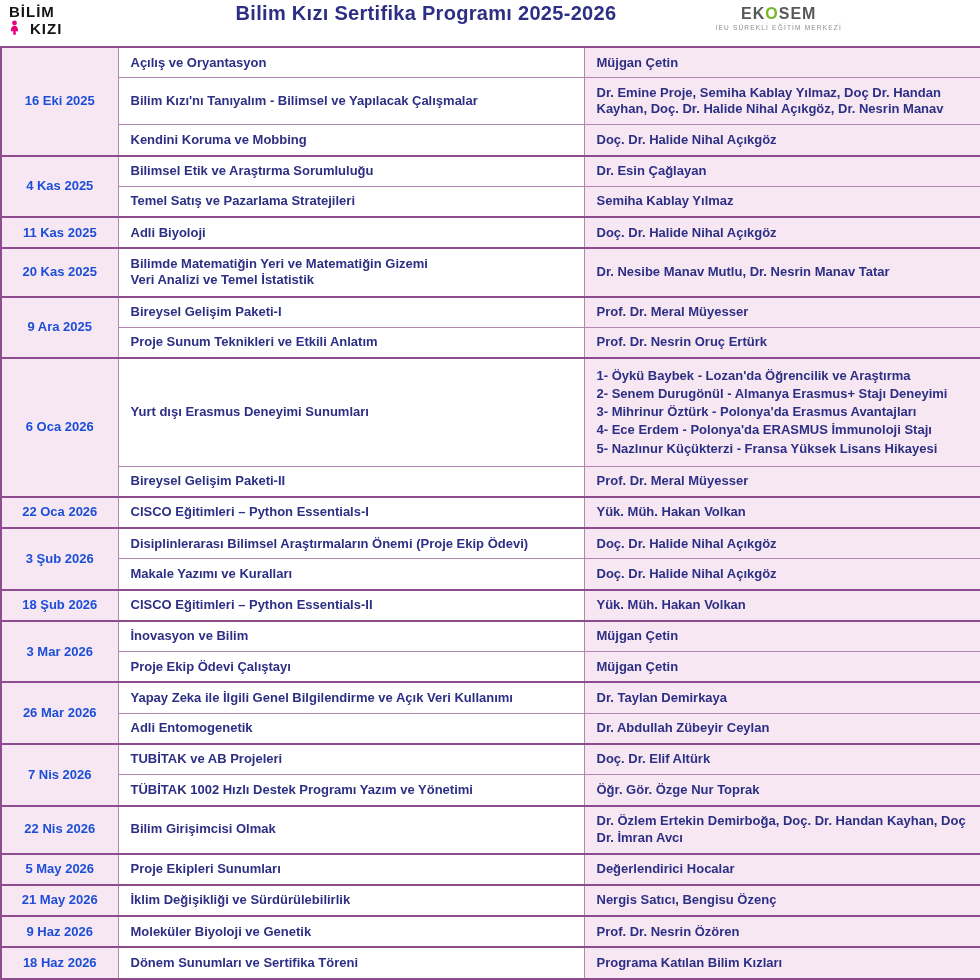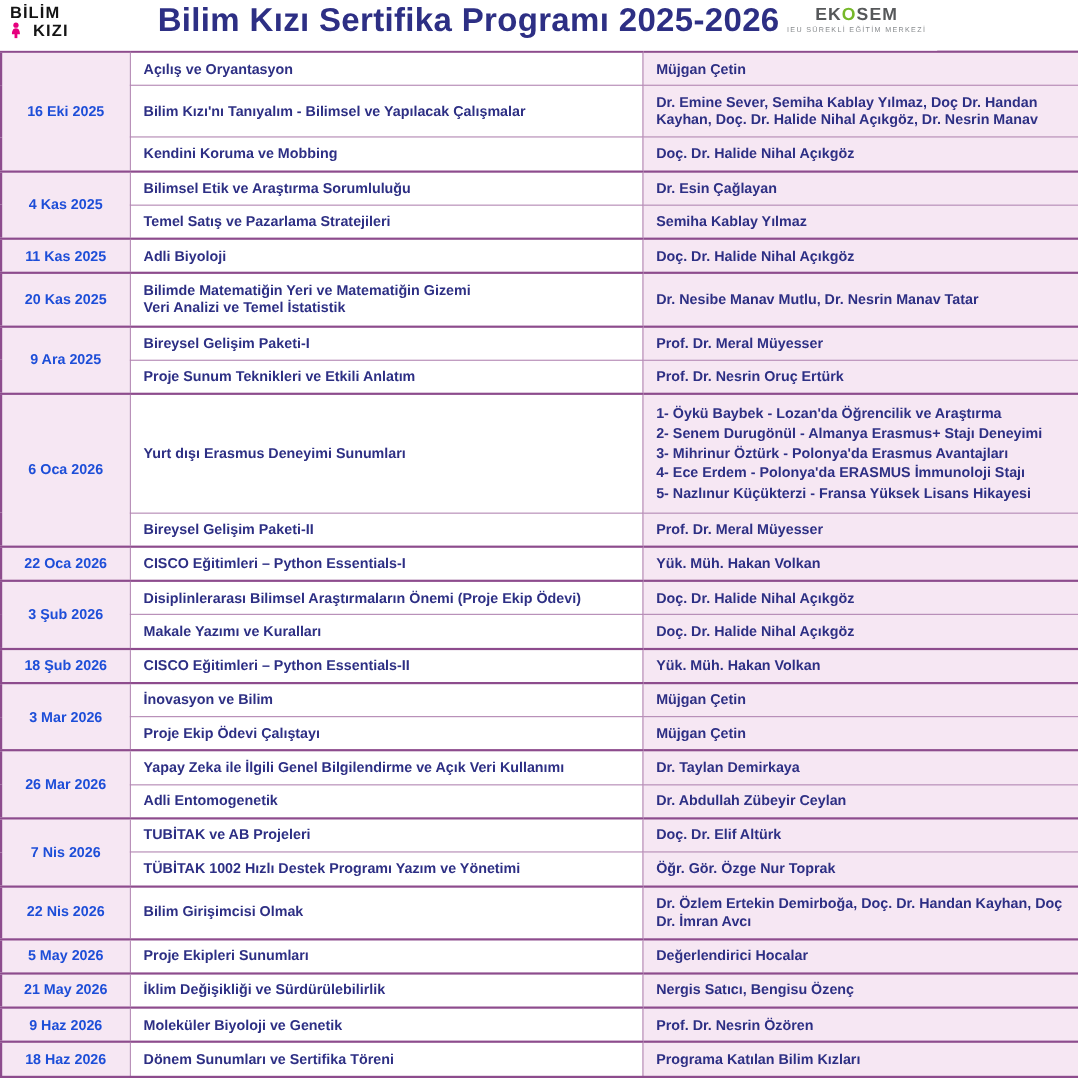--- a/index.html
+++ b/index.html
@@ -1,21 +1,21 @@
 <!DOCTYPE html>
 <html><head>
 <meta charset="utf-8">
 <style>
   html,body{margin:0;padding:0;background:#ffffff;font-family:"Liberation Sans",sans-serif;}
   body{width:980px;height:980px;overflow:hidden;}
 
   
   .header{position:relative;width:852px;height:46px;background:#ffffff;}
   .page-title{position:absolute;left:0;right:0;top:2px;text-align:center;
-    font-size:30px;font-weight:bold;color:#2d2f84;letter-spacing:.3px;}
+    font-size:20px;font-weight:bold;color:#2d2f84;letter-spacing:.3px;}
   .logo-bk{position:absolute;left:9px;top:4px;display:flex;flex-direction:column;
     font-weight:bold;color:#141414;font-size:15px;line-height:1.05;letter-spacing:1px;}
   .logo-bk .row2{display:flex;align-items:center;gap:10px;}
   .logo-eko{position:absolute;right:10px;top:6px;text-align:center;line-height:1;}
   .eko-word{font-size:16px;font-weight:bold;color:#56585a;letter-spacing:1px;}
   .eko-o{color:#76b82a;}
   .eko-sub{font-size:6.5px;color:#8a8d90;letter-spacing:1.2px;margin-top:3px;}
 
   
   table.schedule{width:980px;height:934px;border-collapse:collapse;table-layout:fixed;
@@ -62,21 +62,21 @@
     </colgroup>
 
   <tbody>
       <tr class="group-start">
     <td class="date" rowspan="3">16 Eki 2025</td>
     <td class="topic">Açılış ve Oryantasyon</td>
     <td class="speaker">Müjgan Çetin</td>
   </tr>
   <tr>
     <td class="topic">Bilim Kızı'nı Tanıyalım - Bilimsel ve Yapılacak Çalışmalar</td>
-    <td class="speaker">Dr. Emine Sever, Semiha Kablay Yılmaz, Doç Dr. Handan Kayhan, Doç. Dr. Halide Nihal Açıkgöz, Dr. Nesrin Manav</td>
+    <td class="speaker">Dr. Emine Proje, Semiha Kablay Yılmaz, Doç Dr. Handan Kayhan, Doç. Dr. Halide Nihal Açıkgöz, Dr. Nesrin Manav</td>
   </tr>
   <tr>
     <td class="topic">Kendini Koruma ve Mobbing</td>
     <td class="speaker">Doç. Dr. Halide Nihal Açıkgöz</td>
   </tr>
 
   <tr class="group-start">
     <td class="date" rowspan="2">4 Kas 2025</td>
     <td class="topic">Bilimsel Etik ve Araştırma Sorumluluğu</td>
     <td class="speaker">Dr. Esin Çağlayan</td>

